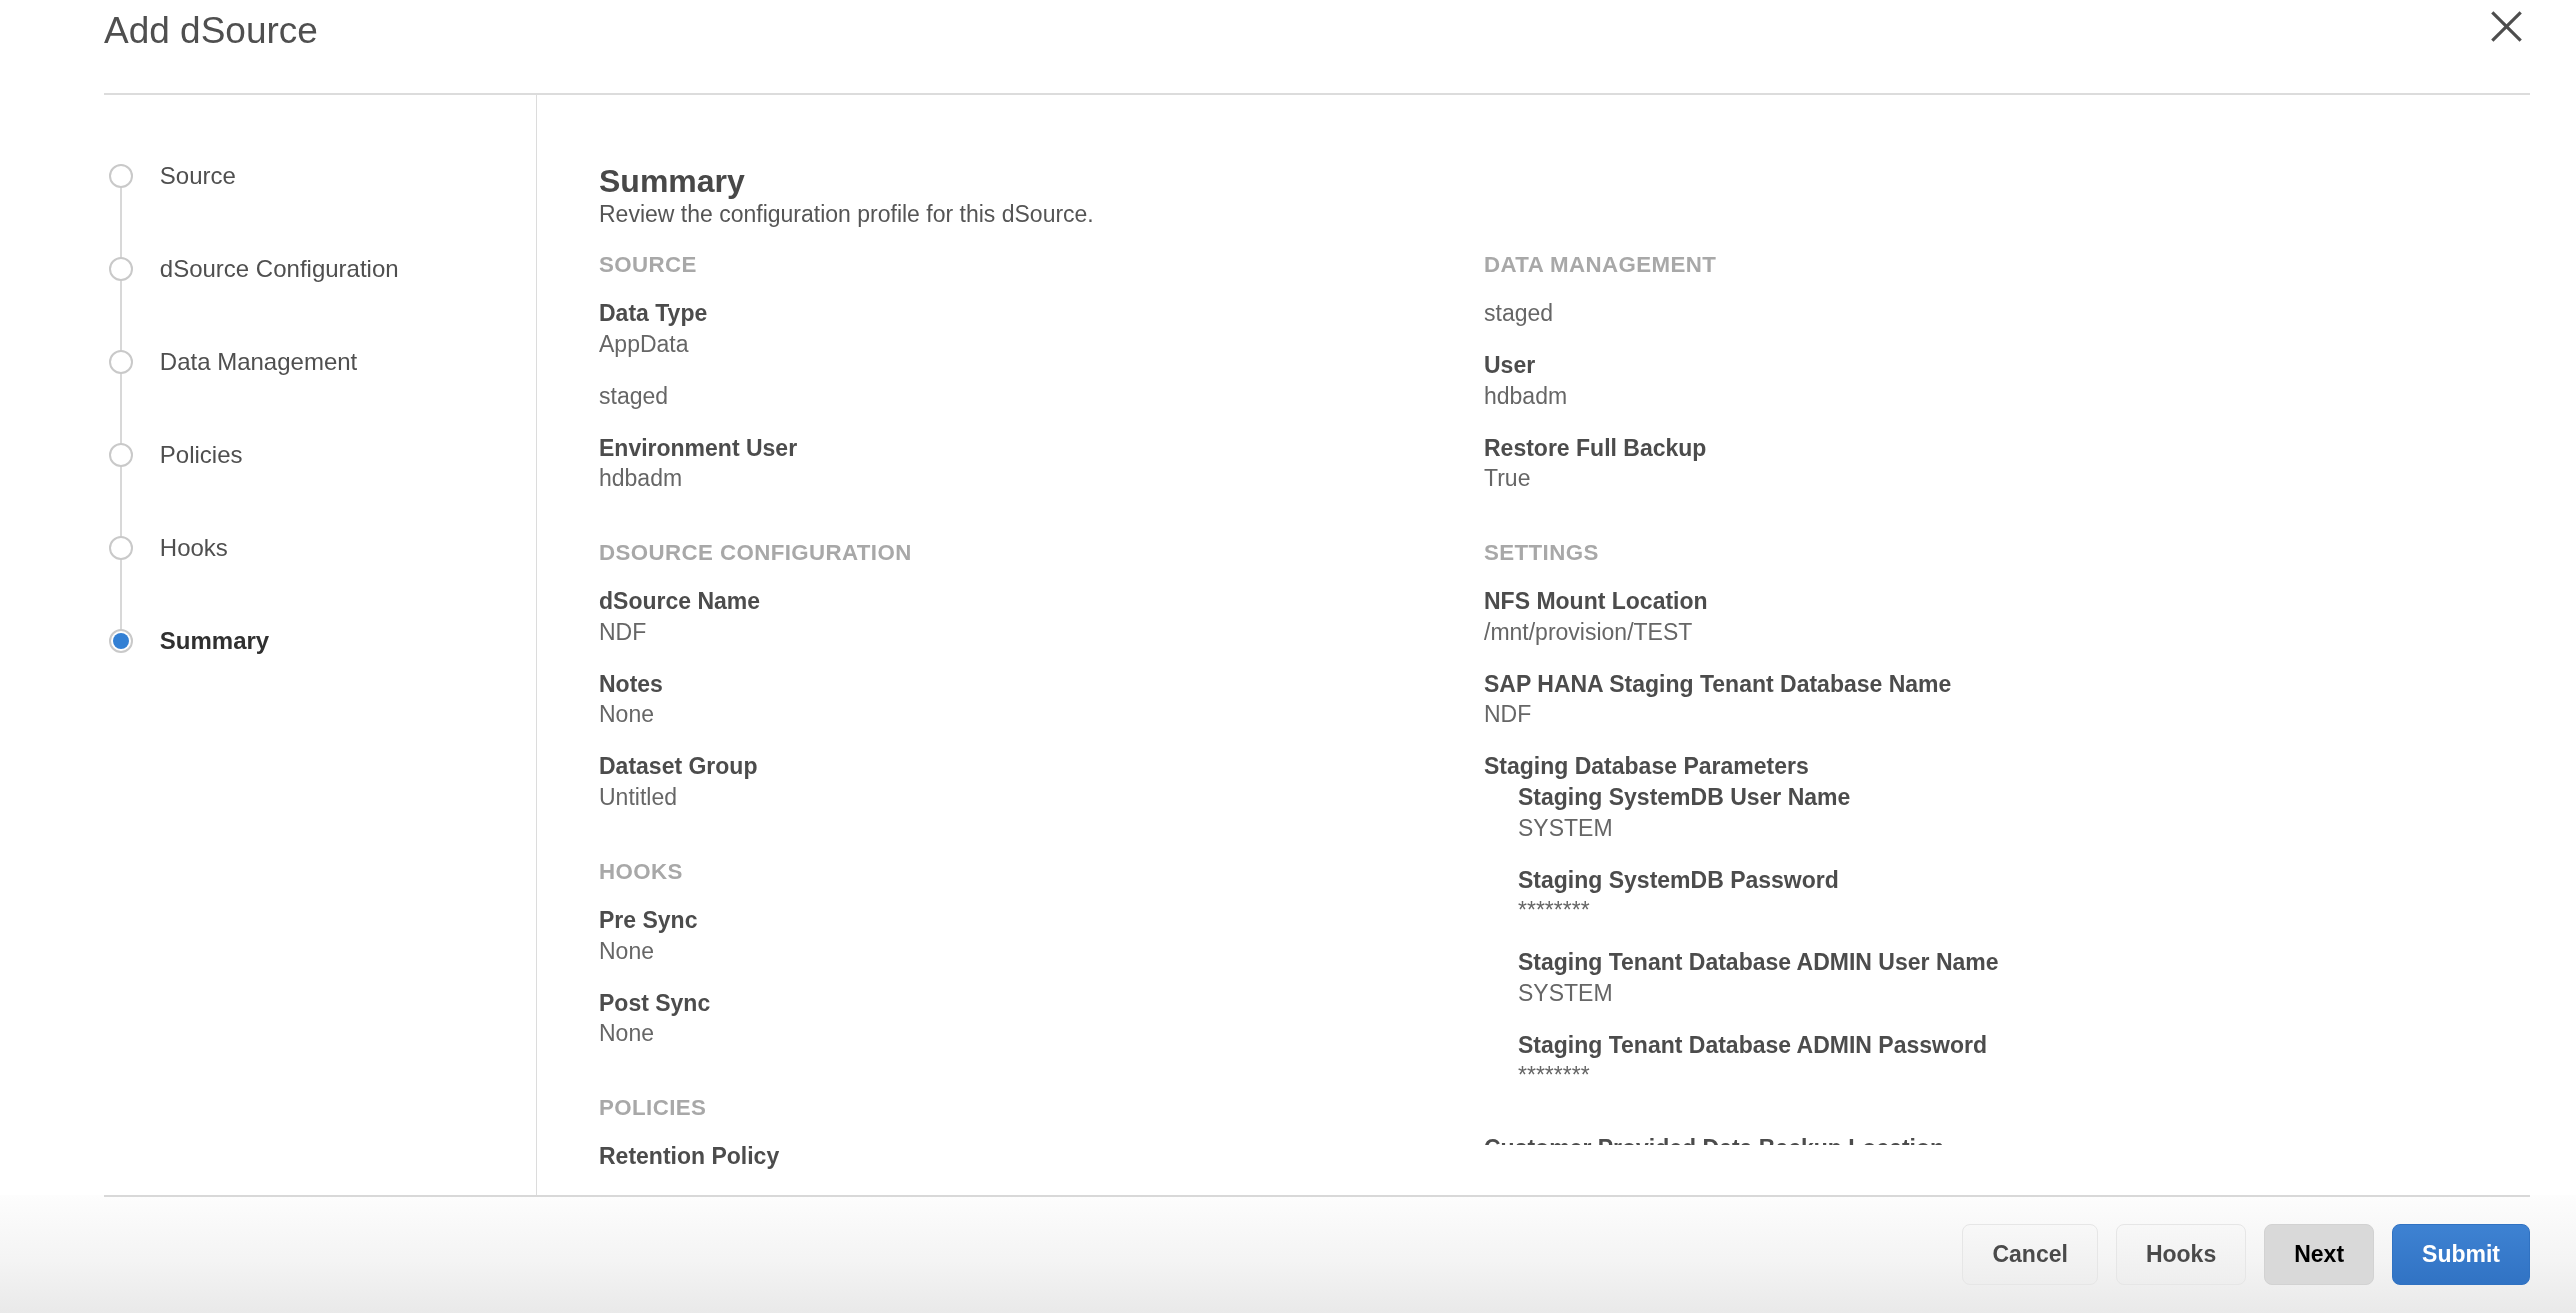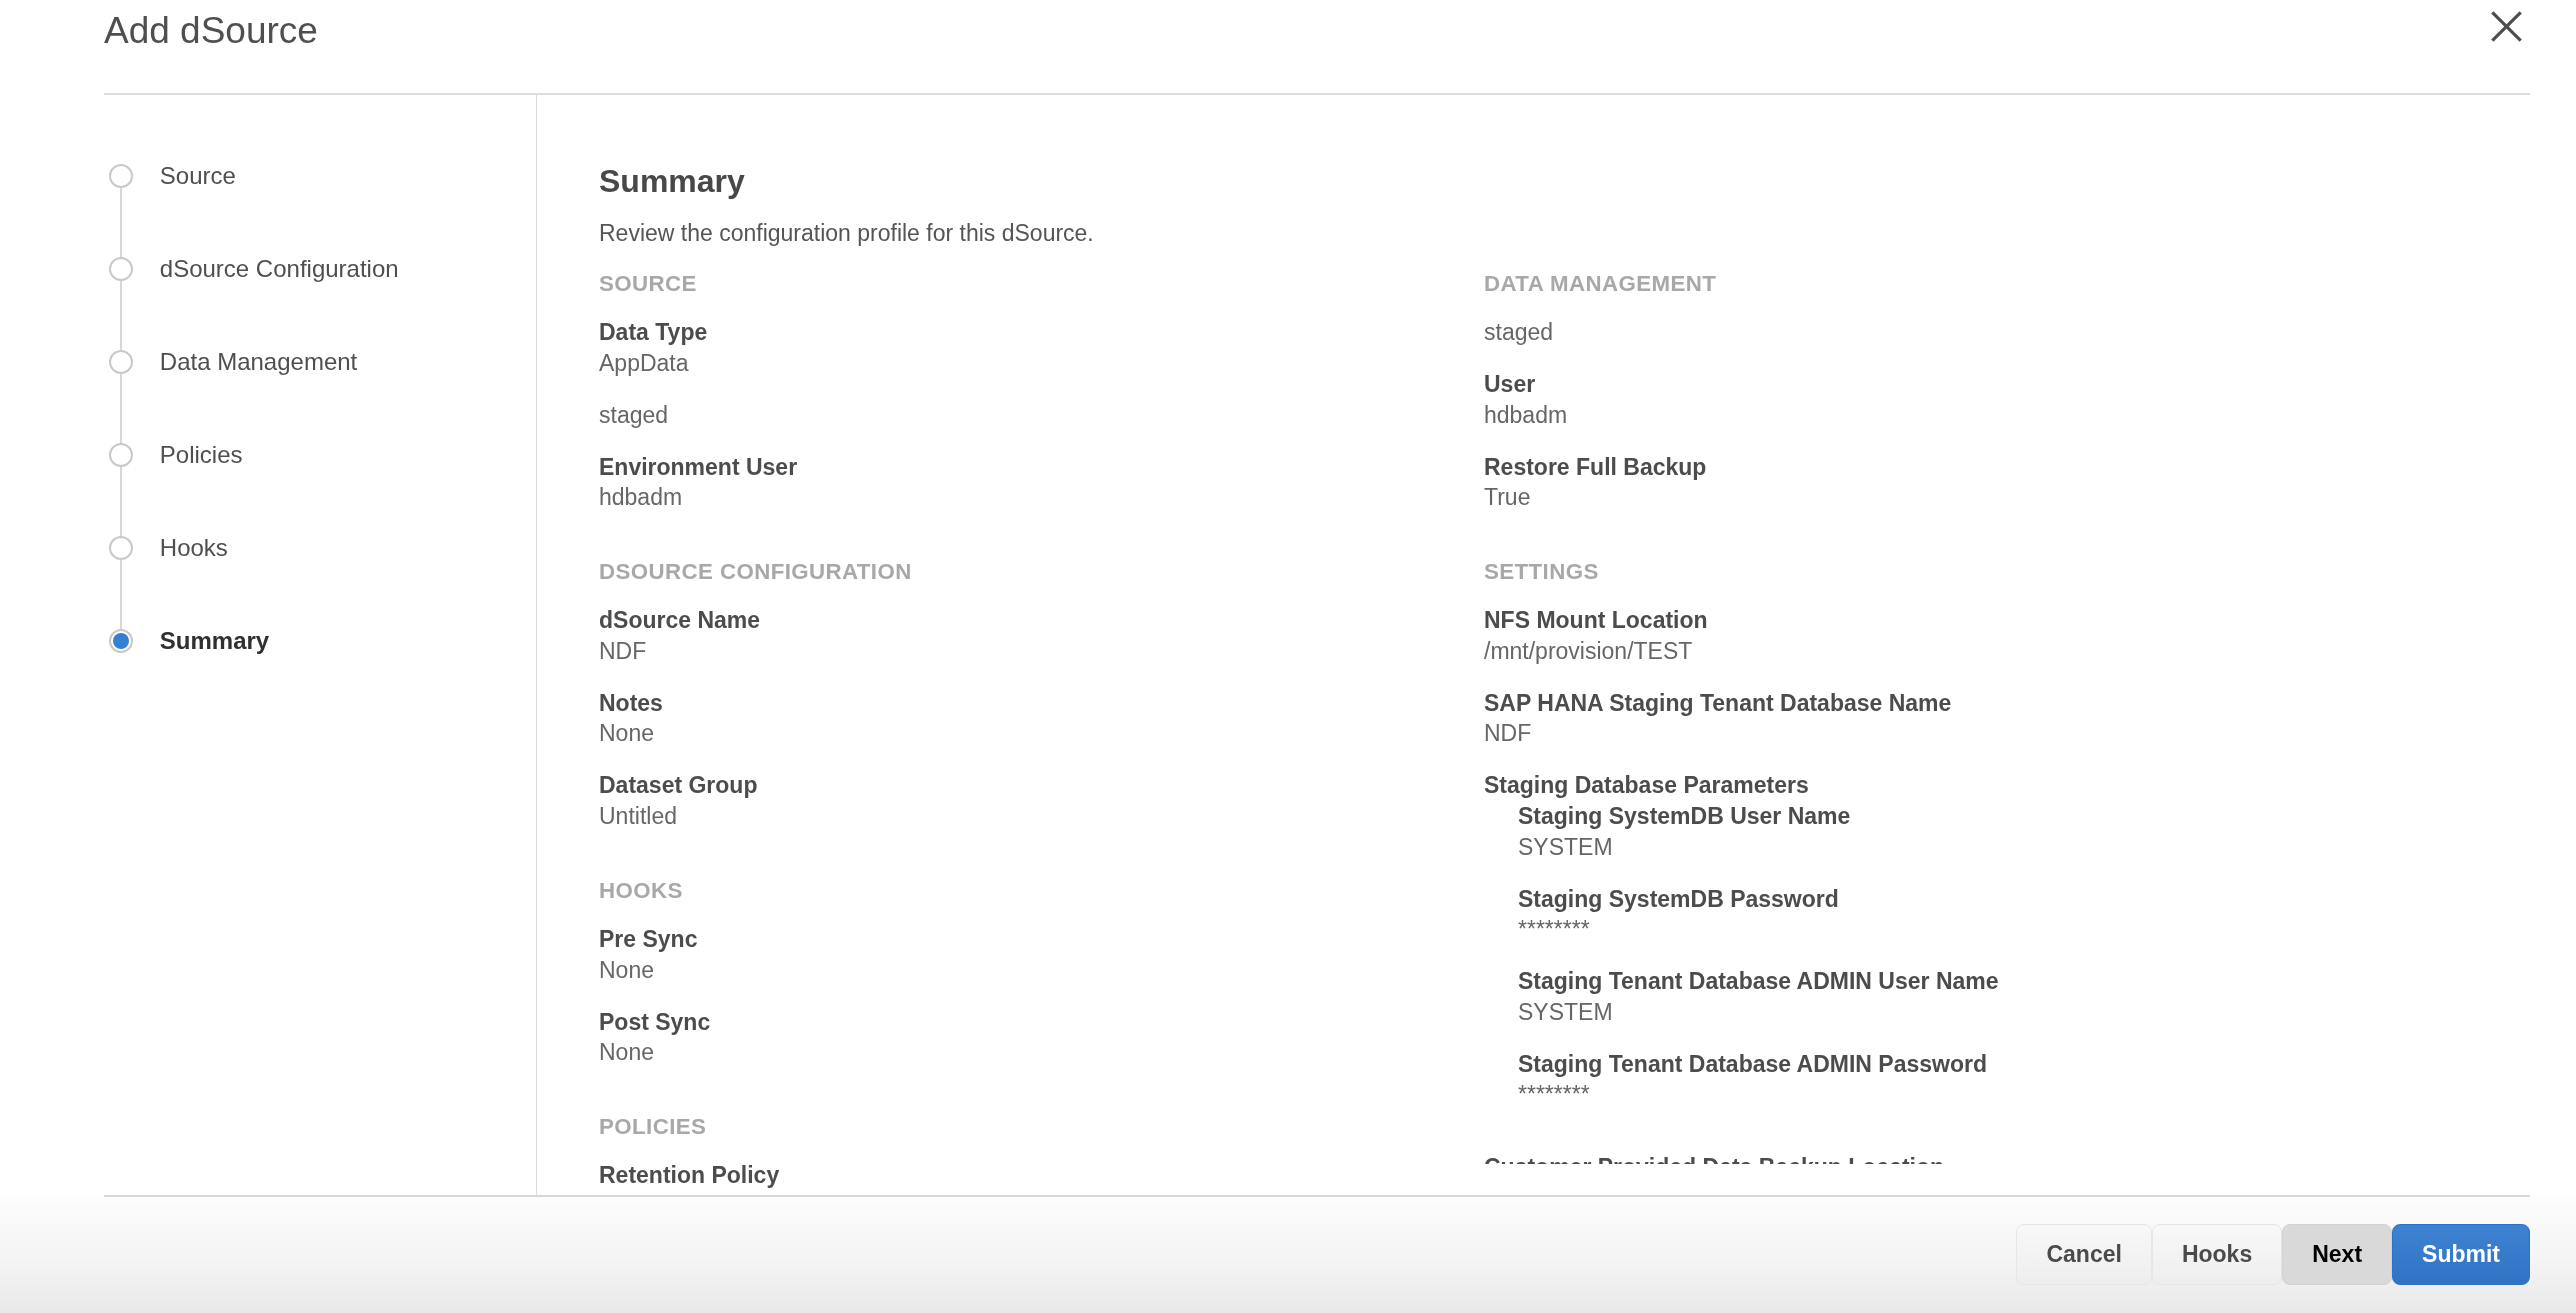--- a/index.html
+++ b/index.html
@@ -43,21 +43,21 @@
     display:flex; align-items:center; justify-content:center;
   }
   .radio-active::after {
     content:""; width:16px; height:16px; border-radius:50%; background:#3380d4;
   }
   .step-label { font-size:24px; color:#4f4f4f; }
   .step.active .step-label { font-weight:700; color:#303030; }
   
   .main { position:absolute; left:599px; top:0; right:46px; bottom:0; overflow:hidden; }
   .page-heading { padding-top:67px; font-size:32px; line-height:38px; font-weight:700; color:#484848; }
-  .page-desc { margin-top:19px; font-size:23px; line-height:29px; color:#555; }
+  .page-desc { font-size:23px; line-height:29px; color:#555; }
   .columns { display:flex; align-items:flex-start; }
   .col-left { width:885px; flex:0 0 auto; }
   .col-right { flex:1 1 auto; }
   .section { margin-top:45px; }
   .col > .section:first-child { margin-top:21px; }
   .section-title { font-size:22.3px; line-height:29px; font-weight:700; color:#a8a8a8; letter-spacing:0.4px; }
   .field { margin-top:23px; }
   .section-title + .field { margin-top:20px; }
   .section.gap-header .section-title + .field { }
   .field-label { font-size:23px; line-height:29px; font-weight:700; color:#4c4c4c; }
@@ -66,21 +66,21 @@
   .field.group + .field { margin-top:1.6px; }
   .field.clipped { margin-top:44px; height:10.4px; overflow:hidden; }
   
   .footer {
     position:absolute; left:0; right:0; bottom:0; height:119px;
     background:linear-gradient(180deg,#fdfdfd 0%,#f4f4f4 55%,#e9e9e9 100%);
   }
   .footer-divider { position:absolute; top:0; left:104px; right:46px; height:1.6px; background:#d8d8d8; }
   .footer-buttons {
     position:absolute; top:0; bottom:0; right:46px;
-    display:flex; align-items:center; gap:0;
+    display:flex; align-items:center; gap:18px;
   }
   .btn {
     height:61px; padding:0 29px; border-radius:8px;
     font-family:"Liberation Sans", sans-serif;
     font-size:23px; font-weight:700; color:#4a4a4a;
     background:linear-gradient(#f8f8f8,#eeeeee);
     border:0.8px solid #e6e6e6; cursor:pointer;
   }
   .btn-disabled {
     background:#d9d9d9; color:#000000; border-color:#d2d2d2; cursor:default;

